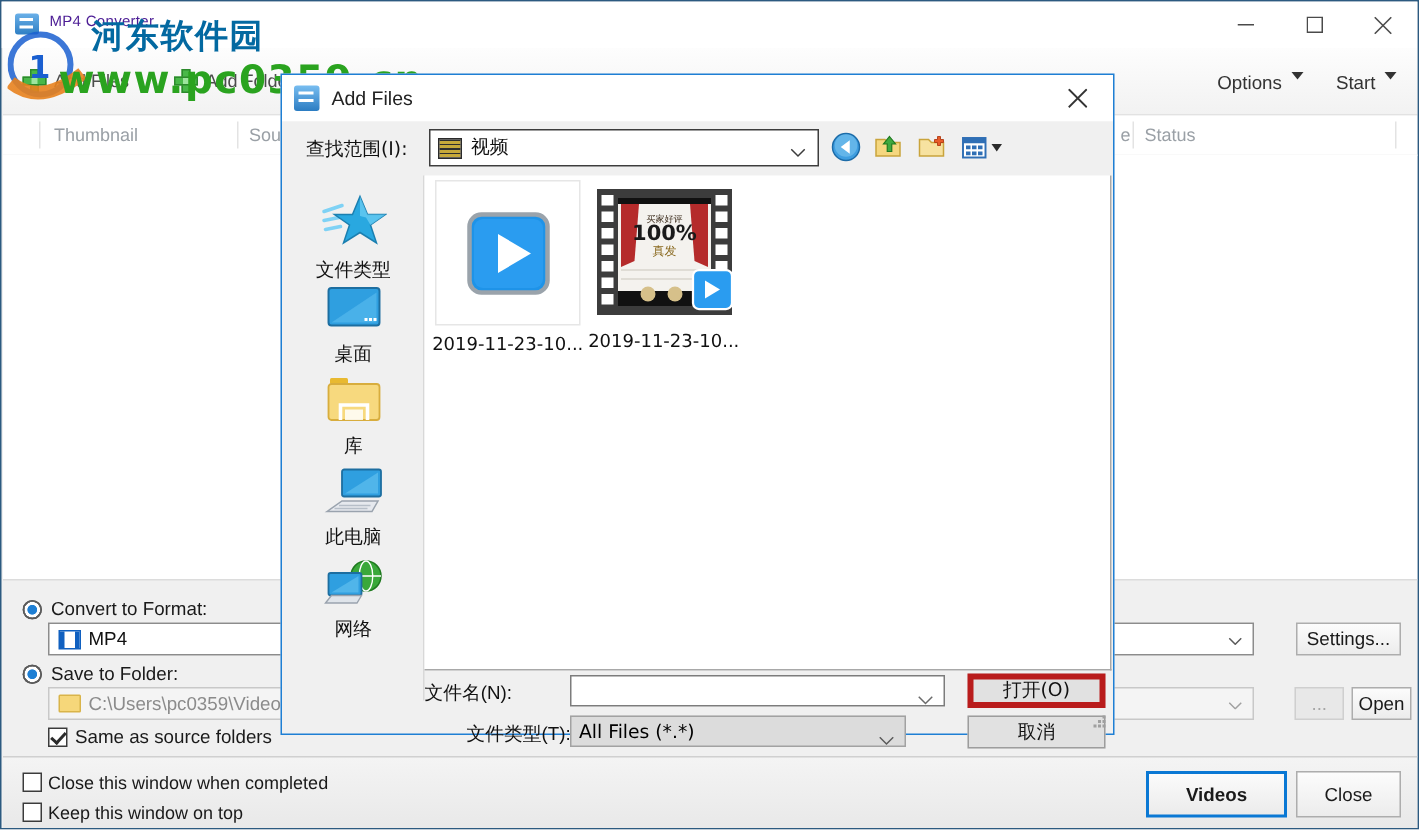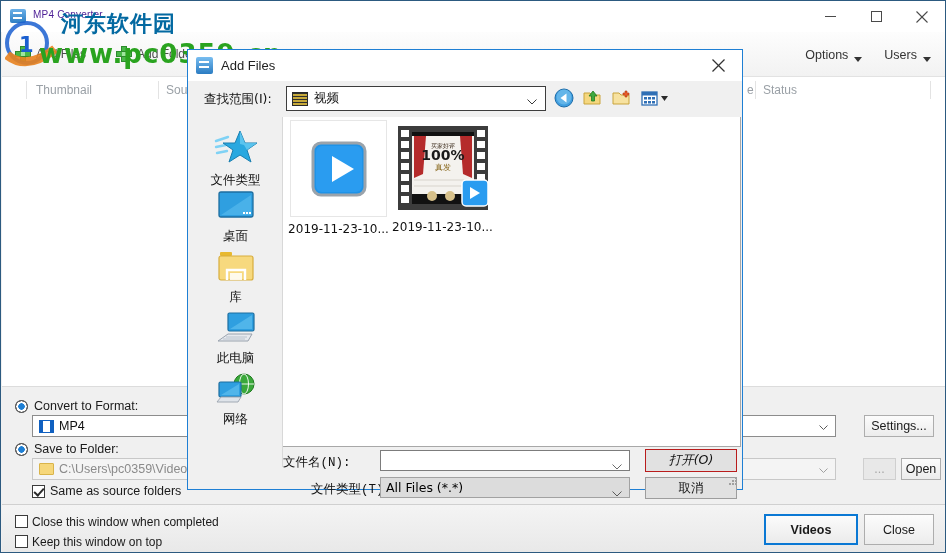--- a/index.html
+++ b/index.html
@@ -29,21 +29,21 @@
   .toolbar{position:absolute;left:1px;top:31px;width:943px;height:44px;
       background:linear-gradient(#fdfdfd,#f2f2f2);border-bottom:1px solid #e2e2e2;}
   .tool-btn{position:absolute;top:11px;display:flex;align-items:center;height:22px;color:#4c4c4c;font-size:12px;}
   .tool-btn .plus{position:relative;width:18px;height:18px;margin-right:4px;}
   .plus .pv{position:absolute;left:6px;top:1px;width:6px;height:16px;background:#49b849;border:1px solid #2d8a2d;box-sizing:border-box;}
   .plus .ph{position:absolute;left:1px;top:6px;width:16px;height:6px;background:#49b849;border:1px solid #2d8a2d;box-sizing:border-box;}
   .plus .pi{position:absolute;left:7px;top:7px;width:4px;height:4px;background:#9ee59e;}
   #tb-addfiles{left:12px;}
   #tb-addfolder{left:113px;}
   .menu-right{position:absolute;right:14px;top:16px;display:flex;gap:22px;align-items:center;}
-  .menu-item{display:flex;align-items:flex-end;gap:6px;color:#333;font-size:12.5px;}
+  .menu-item{display:flex;align-items:flex-start;gap:6px;color:#333;font-size:12.5px;}
   .caret{width:0;height:0;border-left:4px solid transparent;border-right:4px solid transparent;border-top:5px solid #333;}
 
   
   .listhdr{position:absolute;left:1px;top:76px;width:943px;height:26px;background:#fff;
      border-bottom:1px solid #e6e6e6;}
   .col{position:absolute;top:6px;color:#9aa0a6;font-size:12px;}
   .colsep{position:absolute;top:4px;width:1px;height:18px;background:#e3e3e3;}
 
   
   .listbody{position:absolute;left:1px;top:102px;width:943px;height:283px;background:#fff;}
@@ -112,27 +112,27 @@
      border-right:1px solid #d8d8d8;}
   .side-item{position:absolute;left:0;width:93px;text-align:center;}
   .side-lbl{font-size:12.5px;color:#111;font-family:"DejaVu Sans",sans-serif;margin-top:2px;display:block;}
   .dlg-files{position:absolute;left:95px;top:67px;width:458px;height:330px;background:#fff;
      border:1px solid #a8a8a8;border-top:none;border-left:none;box-sizing:border-box;}
   .thumb{position:absolute;width:103px;}
   .thumb .tbox{width:95px;height:95px;margin:0 auto;display:flex;align-items:center;justify-content:center;}
   .thumb .tname{font-size:12px;color:#111;text-align:center;margin-top:5px;
      font-family:"DejaVu Sans",sans-serif;white-space:nowrap;overflow:hidden;}
   .dlg-bottom{position:absolute;left:95px;top:400px;width:458px;height:39px;}
-  .dlg-flbl{position:absolute;font-size:12.5px;color:#111;font-family:Liberation Mono, monospace;text-align:right;}
+  .dlg-flbl{position:absolute;font-size:12.5px;color:#111;font-family:Liberation Sans, sans-serif;text-align:right;}
   .dlg-combo{position:absolute;box-sizing:border-box;display:flex;align-items:center;
      font-size:12.5px;padding-left:5px;font-family:"DejaVu Sans","DejaVu Sans Mono",monospace;}
   .dlg-btn{position:absolute;box-sizing:border-box;display:flex;align-items:center;justify-content:center;
      font-size:12.5px;background:#e1e1e1;border:1px solid #9d9d9d;color:#111;
      font-family:"DejaVu Sans",sans-serif;}
-  .dlg-btn.def{border:1px solid #b91c1c;font-style:italic;}
+  .dlg-btn.def{border:4px solid #b91c1c;}
   .grip{position:absolute;right:4px;bottom:3px;width:9px;height:9px;}
   .grip i{position:absolute;width:2px;height:2px;background:#a0a0a0;}
 </style>
 </head>
 <body>
 
 <div id="app">
 
   <div class="titlebar">
     <div class="tb-icon">
@@ -177,21 +177,21 @@
           <i class="pi"></i>
         </span>
       <span>Add Folder</span>
     </div>
     <div class="menu-right">
       <div class="menu-item">
         <span>Options</span>
         <span class="caret"></span>
       </div>
       <div class="menu-item">
-        <span>Users</span>
+        <span>Start</span>
         <span class="caret"></span>
       </div>
     </div>
   </div>
 
   <div class="listhdr">
     <div class="colsep" style="left:24px;"></div>
     <div class="col" style="left:34px;">Thumbnail</div>
     <div class="colsep" style="left:156px;"></div>
     <div class="col" style="left:164px;">Sou</div>
@@ -442,21 +442,21 @@
       <div class="dlg-flbl" style="left:0px;top:4px;">文件名(N):</div>
       <div class="dlg-combo" style="left:97px;top:0px;width:250px;height:21px;background:#fff;border:1px solid #7c7c7c;">
         <span></span>
         <span style="position:absolute;right:7px;top:7px;">
           <svg width="10" height="6" viewBox="0 0 10 6">
               <polyline points="0.5,0.5 5,5 9.5,0.5" fill="none" stroke="#6a6a6a" stroke-width="1"></polyline>
             </svg>
         </span>
       </div>
       <div class="dlg-flbl" style="left:0px;top:31px;margin-left:28px;">文件类型(T):</div>
-      <div class="dlg-combo" style="left:97px;top:27px;width:250px;height:21px;background:#dcdcdc;border:1px solid #a2a2a2;">
+      <div class="dlg-combo" style="left:97px;top:27px;width:224px;height:21px;background:#dcdcdc;border:1px solid #a2a2a2;">
         <span>All Files (*.*)</span>
         <span style="position:absolute;right:7px;top:7px;">
           <svg width="10" height="6" viewBox="0 0 10 6">
               <polyline points="0.5,0.5 5,5 9.5,0.5" fill="none" stroke="#5a5a5a" stroke-width="1"></polyline>
             </svg>
         </span>
       </div>
       <div class="dlg-btn def" style="left:362px;top:-1px;width:92px;height:23px;">
         <span>打开(O)</span>
       </div>

